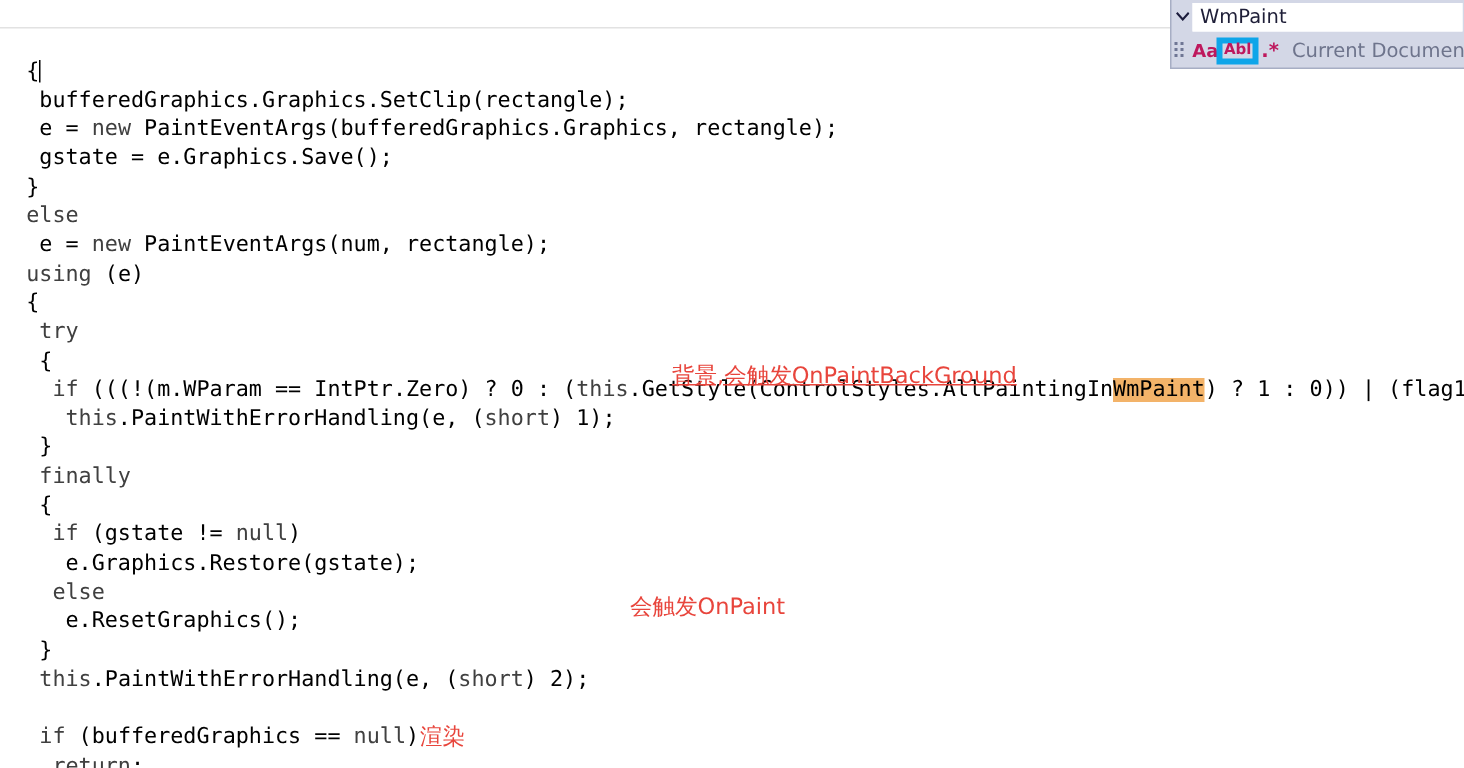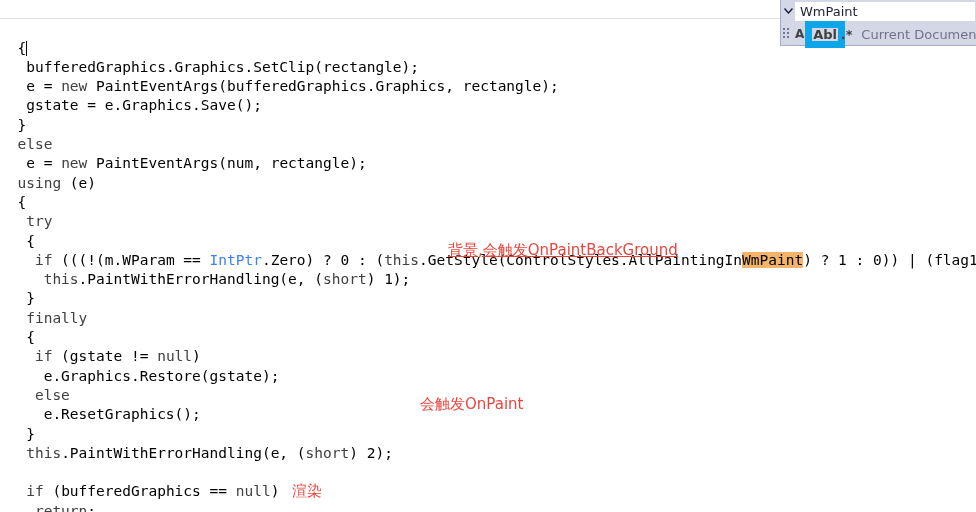--- a/index.html
+++ b/index.html
@@ -28,21 +28,21 @@
     color: #000000;
     white-space: pre;
     overflow: hidden;
   }
   .line {
     height: 19.3px;
     white-space: pre;
     position: relative;
   }
   .kw      { color: #404040; }
-  .type    { color: #3b82f6; margin-top: 36px; }
+  .type    { color: #000000; margin-top: 36px; }
   .plain   { color: #000000; }
   .hl      { background: #f3b369; color: #000000; }
   .caret {
     display: inline-block;
     width: 0;
     border-left: 1px solid #000;
     height: 15px;
     vertical-align: -3px;
     margin-left: 0px;
   }
@@ -60,21 +60,21 @@
   
   .annot {
     position: absolute;
     color: #e8453c;
     font-family: "DejaVu Sans", "Liberation Sans", sans-serif;
     font-size: 15px;
     white-space: nowrap;
   }
   #annot-bg     { left: 448px; top: 241px; text-decoration: underline; }
   #annot-paint  { left: 400px; top: 395px; margin-left: 20px; }
-  #annot-render { left: 292px; top: 482px; }
+  #annot-render { left: 280px; top: 482px; }
 
   
   #find-panel {
     position: absolute;
     right: 0;
     top: 0;
     width: 196px;
     height: 46px;
     background: #d3d7e6;
     border-left: 1px solid #a7aec4;
@@ -132,27 +132,27 @@
     position: absolute;
     width: 2px; height: 2px;
     background: #6f7694;
   }
   .opt-btn {
     width: 22px;
     height: 20px;
     display: flex;
     align-items: center;
     justify-content: center;
-    color: #404040;
+    color: #be185d;
     font-size: 12px;
     font-weight: bold;
     line-height: 1;
     position: relative;
   }
-  #opt-wholeword span { border: 7px solid #0ea5e9; padding: 0 1px; font-size: 13px; }
+  #opt-wholeword span { border: 4px solid #0ea5e9; padding: 0 1px; font-size: 10px; }
   #opt-regex { font-size: 13px; }
   #find-scope {
     margin-left: 4px;
     color: #6e748c;
     font-size: 13px;
     white-space: nowrap;
     overflow: hidden;
   }
 </style>
 </head>

